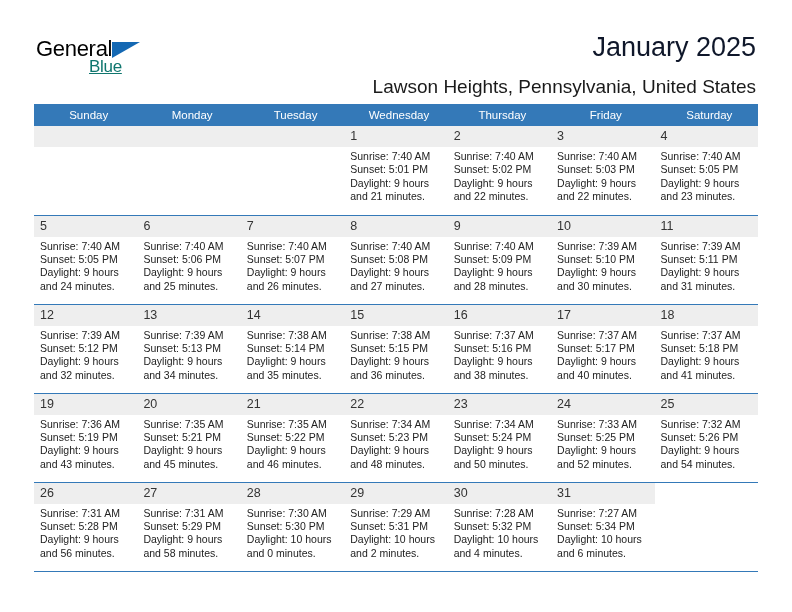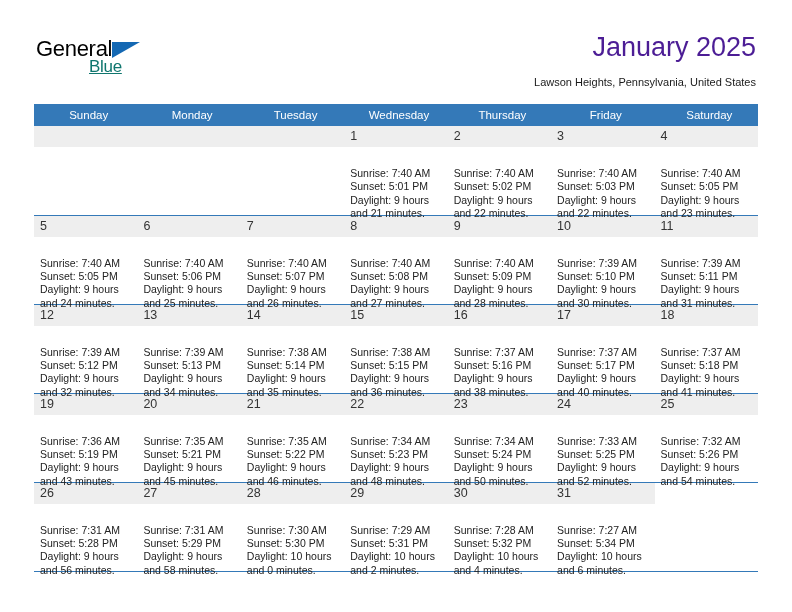--- a/index.html
+++ b/index.html
@@ -49,28 +49,28 @@
     font-size: 17px;
     letter-spacing: -0.3px;
     color: #0f766e;
     font-family: "Liberation Sans", sans-serif;
     text-decoration: underline;
   }
   .title {
     position: absolute;
     right: 36px; top: 32px;
     font-size: 27px;
-    color: #4c1d95;
+    color: #0f172a;
     text-align: center;
     white-space: nowrap;
   }
   .subtitle {
     position: absolute;
     right: 36px; top: 76px;
-    font-size: 11px;
+    font-size: 19px;
     color: #1a1a1a;
     text-align: right;
     white-space: nowrap;
   }
 
   
   .calendar {
     position: absolute;
     left: 34px; top: 104px;
     width: 724px;
@@ -117,21 +117,21 @@
     line-height: 15px;
   }
   .cell.blank .daynum {
     background: #eeeeee;
   }
   .cell.nofill .daynum {
     background: #ffffff;
   }
   .info {
     display: block;
-    padding: 20px 6px 0 6px;
+    padding: 3px 6px 0 6px;
     font-size: 10.5px;
     line-height: 13.4px;
     color: #222222;
   }
   .info span { display: block; white-space: nowrap; }
 </style>
 </head>
 <body>
 
 <div class="page">

